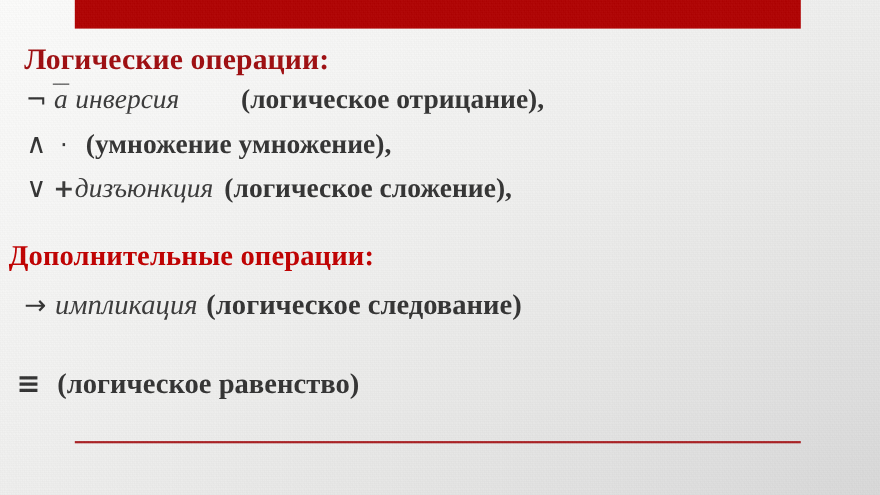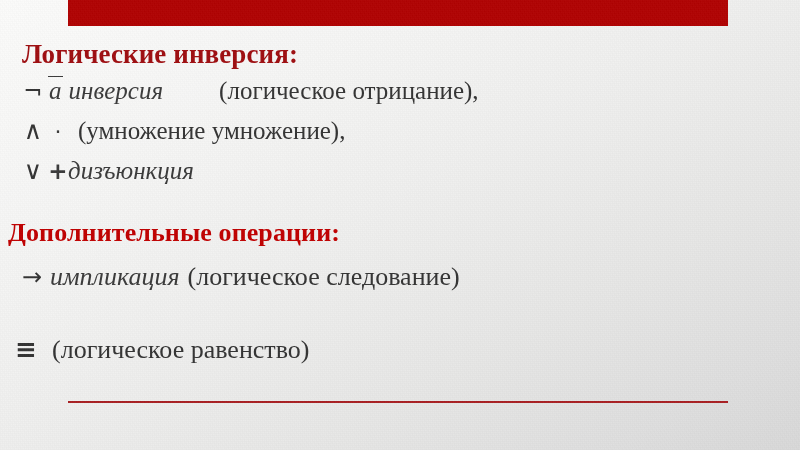--- a/index.html
+++ b/index.html
@@ -89,21 +89,21 @@
   .sym-heavy {
     font-weight: bold;
   }
 
   .term {
     font-style: italic;
     color: #3a3a3a;
   }
 
   .gloss {
-    font-weight: normal;
+    font-weight: bold;
     color: #333333;
   }
 
   
   #row-negation {
     left: 18px;
     top: 76px;
     font-size: 25px;
   }
   #row-negation .sym { width: 30px; font-size: 23px; }
@@ -179,21 +179,21 @@
     border-top: 2px solid #a81f22;
   }
 </style>
 </head>
 <body>
 
 <div id="slide">
 
   <div id="top-bar"></div>
 
-  <div class="heading-1">Логические инверсия:</div>
+  <div class="heading-1">Логические операции:</div>
 
   <div class="op-line" id="row-negation">
     <span class="sym">¬</span>
     <span class="var">a</span>
     <span class="term">инверсия</span>
     <span class="gap"></span>
     <span class="gloss">(логическое отрицание),</span>
   </div>
 
   <div class="op-line" id="row-conjunction">
@@ -201,20 +201,21 @@
     <span class="opsign">·</span>
     <span class="gap"></span>
     <span class="gloss">(умножение умножение),</span>
   </div>
 
   <div class="op-line" id="row-disjunction">
     <span class="sym">∨</span>
     <span class="opsign">+</span>
     <span class="term">дизъюнкция</span>
     <span class="gap"></span>
+    <span class="gloss">(логическое сложение),</span>
   </div>
 
   <div class="heading-2">Дополнительные операции:</div>
 
   <div class="op-line" id="row-implication">
     <span class="sym">→</span>
     <span class="term">импликация</span>
     <span class="gap"></span>
     <span class="gloss">(логическое следование)</span>
   </div>

